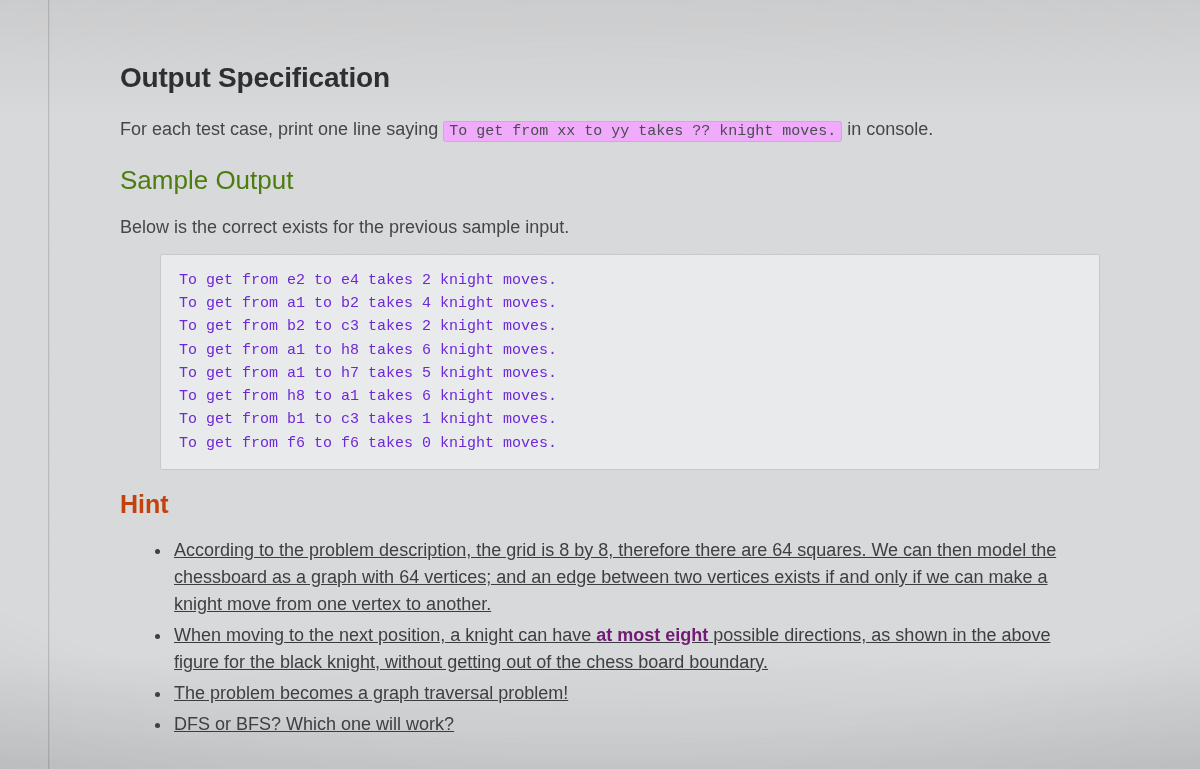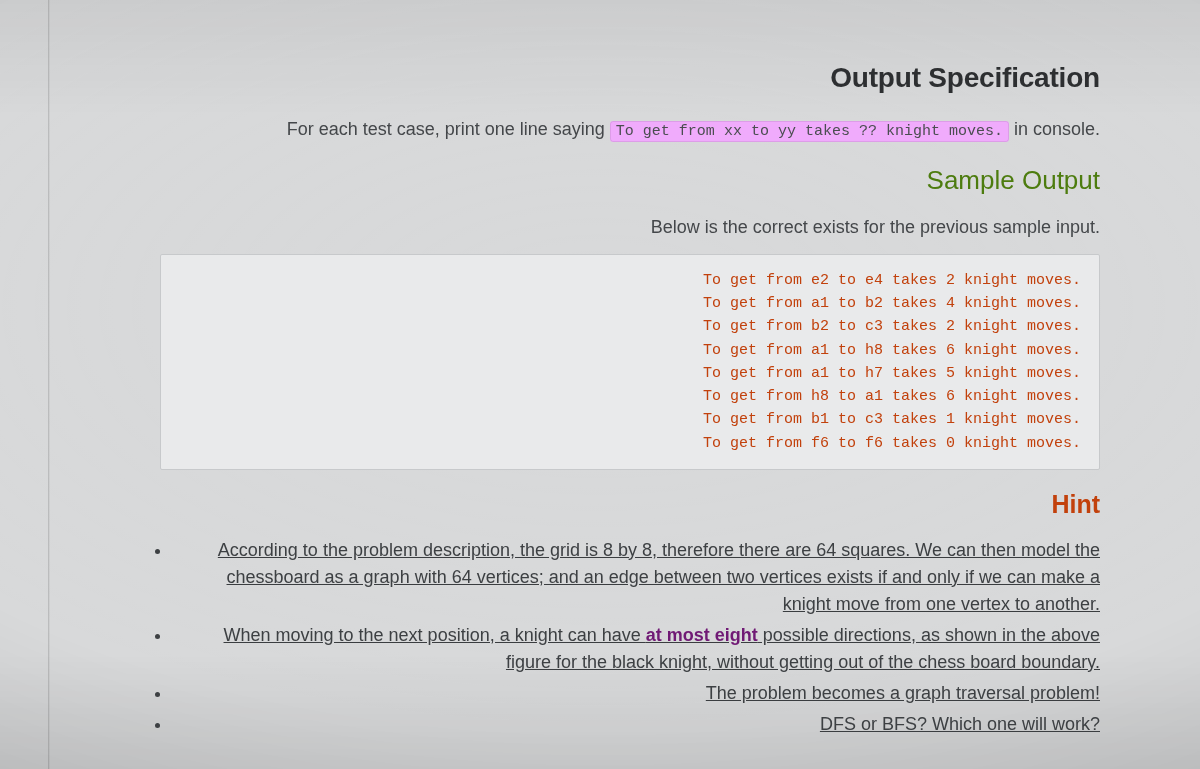--- a/index.html
+++ b/index.html
@@ -30,21 +30,20 @@
   
   .gutter {
     position: absolute;
     top: 0; bottom: 0; left: 48px;
     width: 2px;
     background: linear-gradient(90deg, rgba(0,0,0,0.18), rgba(0,0,0,0));
   }
   .page {
     position: relative;
     padding: 48px 100px 20px 120px;
-    text-align: right;
   }
   h2.section {
     font-size: 28px;
     font-weight: 700;
     color: #2d2f31;
     margin: 14px 0 22px 0;
     letter-spacing: -0.2px;
   }
   h2.sub {
     font-size: 26px;
@@ -76,21 +75,21 @@
   }
   pre.codeblock {
     font-family: "SFMono-Regular", Consolas, "Liberation Mono", Menlo, monospace;
     font-size: 15px;
     line-height: 1.55;
     background: #e9eaeb;
     border: 1px solid #c7c9cb;
     border-radius: 2px;
     padding: 14px 18px;
     margin: 10px 0 12px 40px;
-    color: #c2410c;
+    color: #6d28d9;
     white-space: pre;
     overflow: hidden;
   }
   ul.hints {
     margin: 4px 0 0 52px;
     padding: 0;
     list-style: disc;
     text-decoration: underline;
   }
   ul.hints li {

